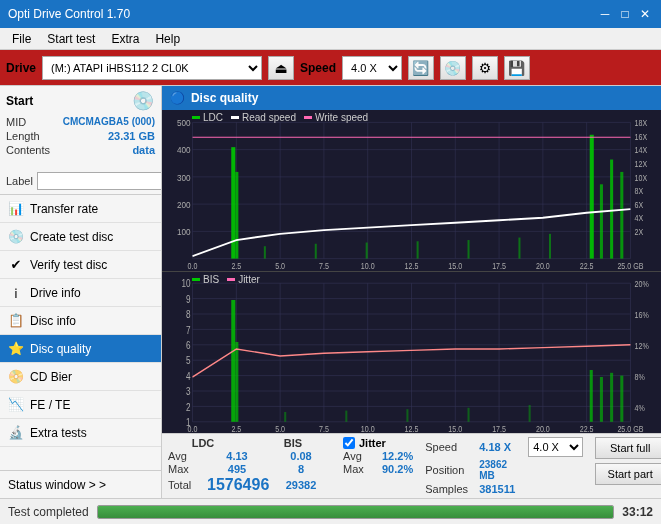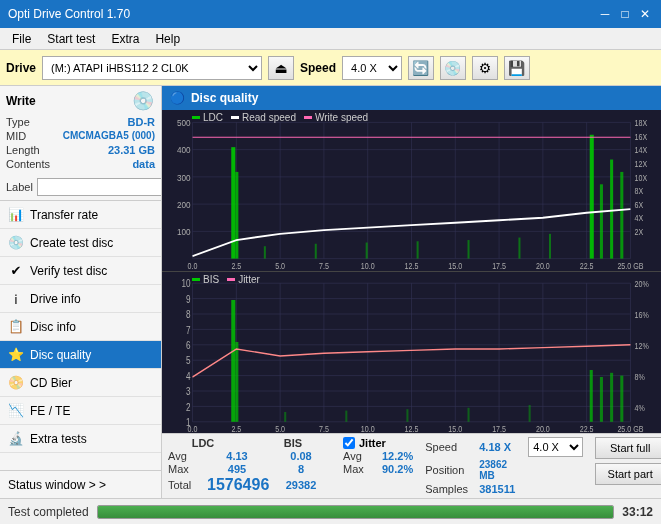--- a/index.html
+++ b/index.html
@@ -25,21 +25,21 @@
       height: 22px;
       display: flex;
       align-items: center;
       padding: 0 4px;
       border-bottom: 1px solid #ccc;
     }
     .menu-item { padding: 2px 8px; cursor: pointer; font-size: 12px; }
     
     
     .toolbar {
-      background: #fef9c3;
+      background: #b91c1c;
       height: 36px;
       display: flex;
       align-items: center;
       padding: 0 6px;
       border-bottom: 1px solid #ccc;
       gap: 6px;
     }
     .toolbar-label { font-size: 12px; font-weight: bold; }
     .drive-select {
       flex: 1;
@@ -105,21 +105,21 @@
       justify-content: space-between;
       font-size: 11px;
       margin-bottom: 2px;
     }
     .disc-key { color: #333; }
     .disc-val { color: #1a73c4; font-weight: bold; }
     .label-row {
       display: flex;
       align-items: center;
       font-size: 11px;
-      margin-top: 8px;
+      margin-top: 16px;
     }
     .label-input {
       flex: 1;
       height: 18px;
       border: 1px solid #aaa;
       font-size: 11px;
       padding: 0 2px;
       background: white;
     }
     
@@ -354,26 +354,22 @@
   <button class="toolbar-icon-btn">⚙</button>
   <button class="toolbar-icon-btn">💾</button>
 </div>
 
 <div class="main-container">
 
   <div class="sidebar">
 
     <div class="disc-panel">
       <div class="disc-header">
-        <span class="disc-title">Write</span>
+        <span class="disc-title">Start</span>
         <span class="disc-icon">💿</span>
-      </div>
-      <div class="disc-row">
-        <span class="disc-key">Type</span>
-        <span class="disc-val">BD-R</span>
       </div>
       <div class="disc-row">
         <span class="disc-key">MID</span>
         <span class="disc-val" style="font-size:10px;">CMCMAGBA5 (000)</span>
       </div>
       <div class="disc-row">
         <span class="disc-key">Length</span>
         <span class="disc-val">23.31 GB</span>
       </div>
       <div class="disc-row">

